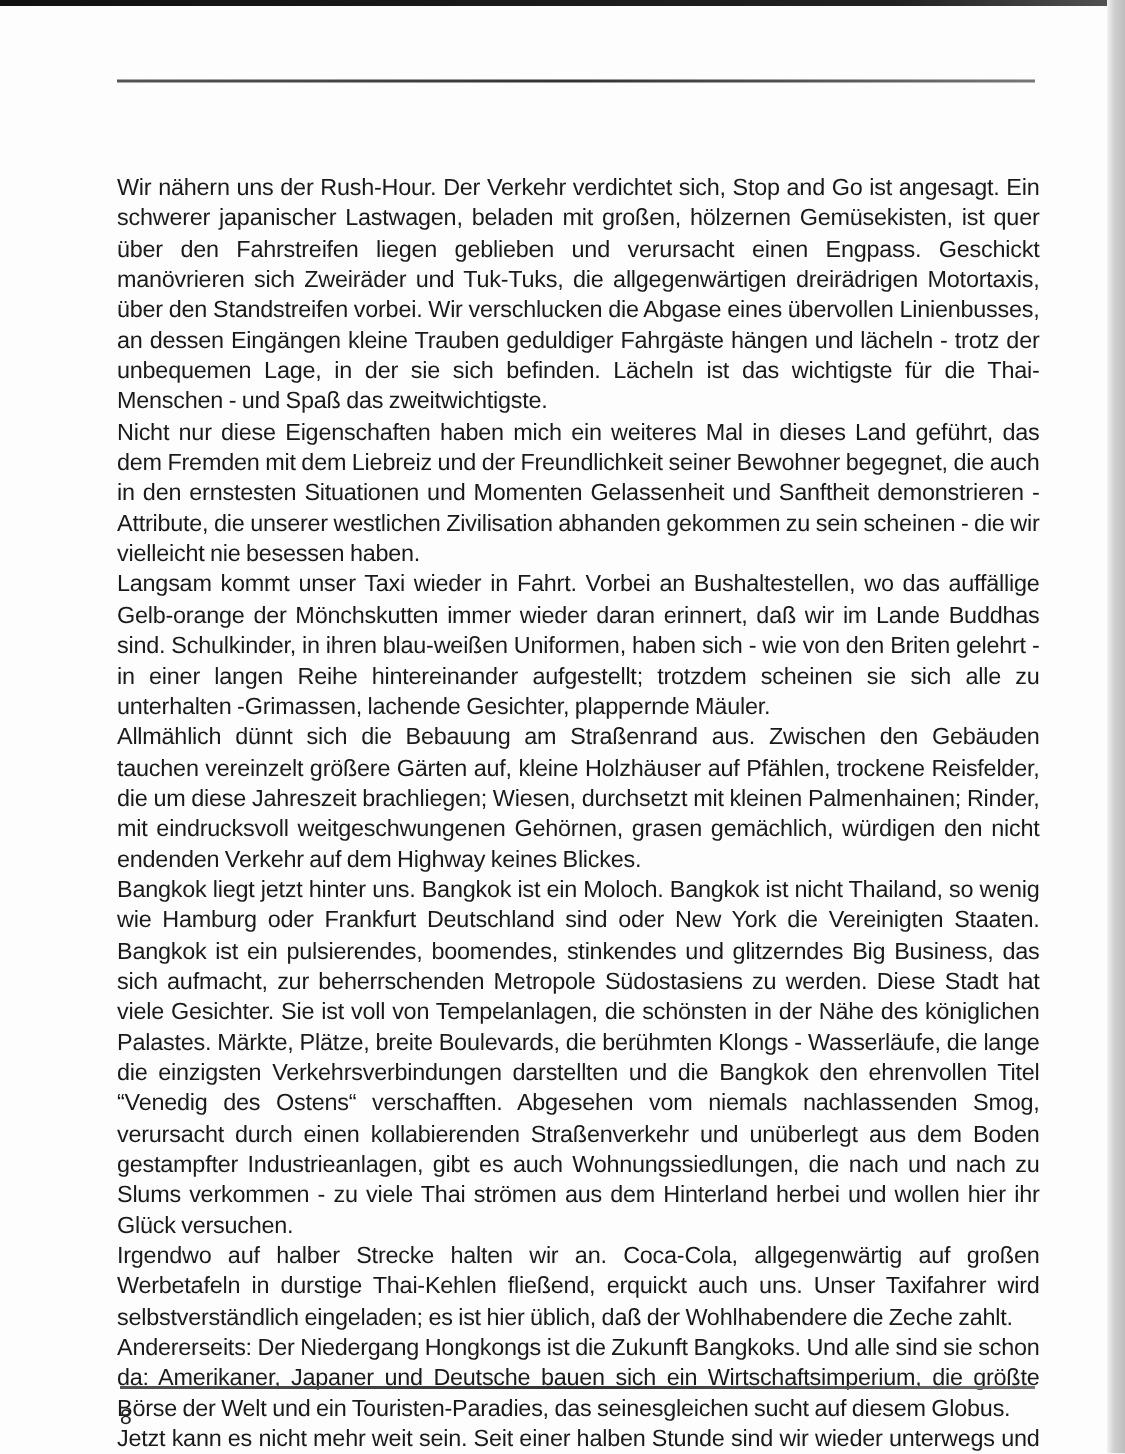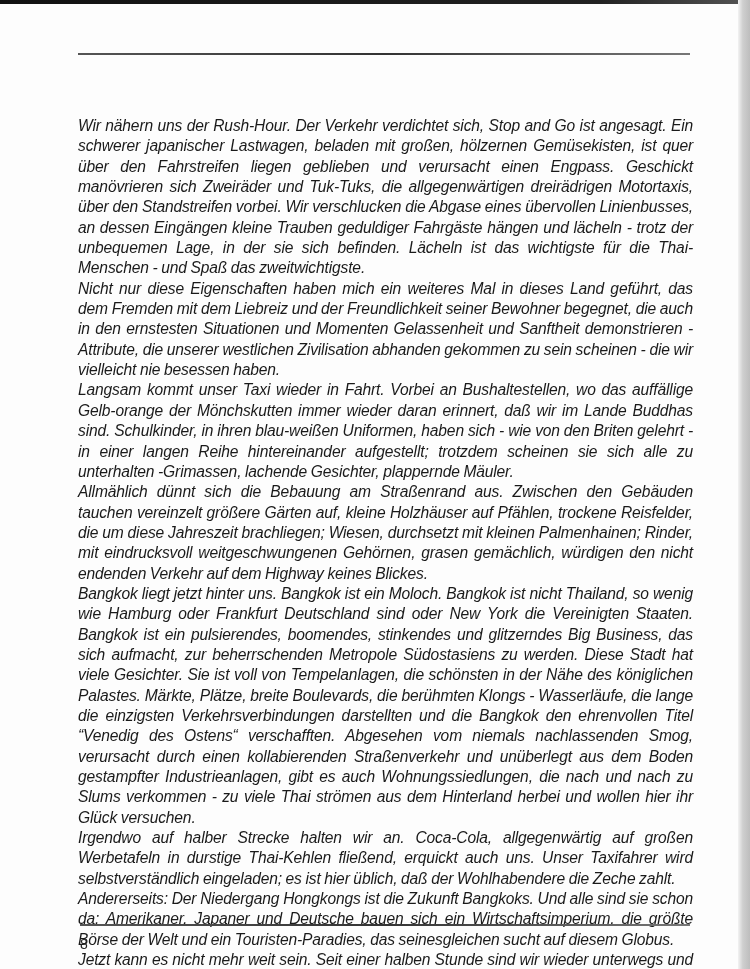--- a/index.html
+++ b/index.html
@@ -23,21 +23,21 @@
   .rule.top { top: 53px; }
   .rule.bottom { top: 924px; left: 80px; width: 610px; }
   .body-text {
     position: absolute; left: 78px; top: 116px; width: 615px;
     font-family: "Liberation Sans", sans-serif;
     font-size: 15.6px; line-height: 20.35px;
     color: #1a1a1a; text-align: justify;
     letter-spacing: -0.15px; word-spacing: -0.5px;
     hyphens: manual;
   }
-  .body-text p { margin: 0; font-style: italic; }
+  .body-text p { margin: 0; }
   .page-number {
     position: absolute; left: 80px; top: 936px;
     font-family: "Liberation Sans", sans-serif;
     font-size: 14px; color: #222;
   }
 </style>
 </head>
 <body>
 
 <div class="top-bar"></div>

